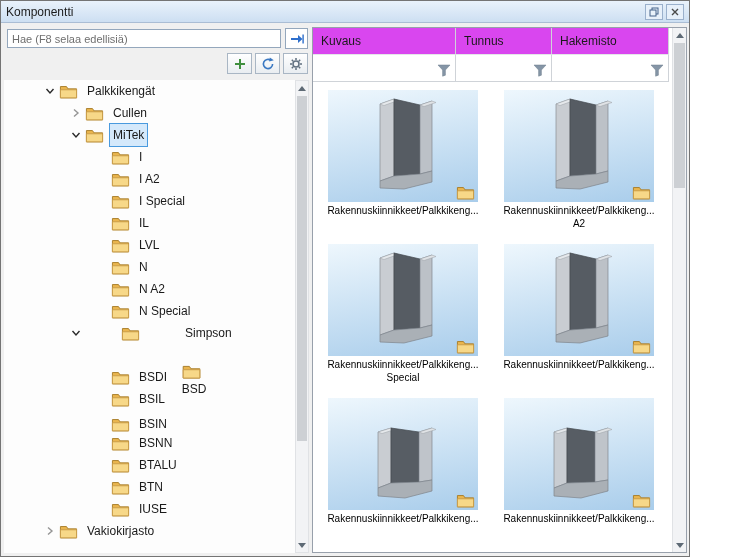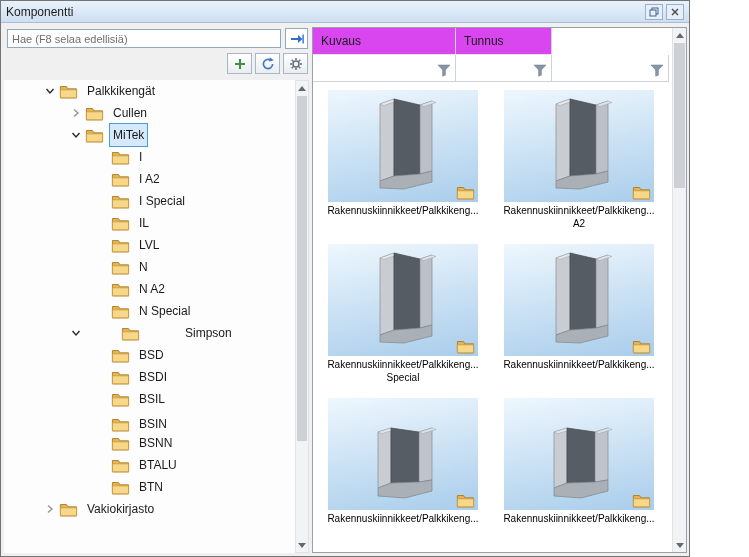--- a/index.html
+++ b/index.html
@@ -336,21 +336,21 @@
       </svg>
     </span>
     <span class="folder">
           <svg viewBox="0 0 16 13">
     <path d="M1 2.2 L6.2 2.2 L7.6 4.2 L15 4.2 L15 12 L1 12 Z" fill="#eab54e" stroke="#a67c28" stroke-width="0.8"></path>
     <path d="M1 5 L15 5 L15 12 L1 12 Z" fill="#f7d888" stroke="#c89b48" stroke-width="0.8"></path>
   </svg>
         </span>
     <span class="tree-label">Simpson</span>
   </div>
-      <div class="tree-row" style="padding-left: 89px;">
+      <div class="tree-row" style="padding-left: 89px; flex-direction: column;">
     <span class="chev leaf">
       <svg viewBox="0 0 10 10" width="10" height="10">
         <polyline points="3,1.5 7,5 3,8.5" fill="none" stroke="currentColor" stroke-width="1.4"></polyline>
       </svg>
     </span>
     <span class="folder">
           <svg viewBox="0 0 16 13">
     <path d="M1 2.2 L6.2 2.2 L7.6 4.2 L15 4.2 L15 12 L1 12 Z" fill="#eab54e" stroke="#a67c28" stroke-width="0.8"></path>
     <path d="M1 5 L15 5 L15 12 L1 12 Z" fill="#f7d888" stroke="#c89b48" stroke-width="0.8"></path>
   </svg>
@@ -433,20 +433,34 @@
         <polyline points="3,1.5 7,5 3,8.5" fill="none" stroke="currentColor" stroke-width="1.4"></polyline>
       </svg>
     </span>
     <span class="folder">
           <svg viewBox="0 0 16 13">
     <path d="M1 2.2 L6.2 2.2 L7.6 4.2 L15 4.2 L15 12 L1 12 Z" fill="#eab54e" stroke="#a67c28" stroke-width="0.8"></path>
     <path d="M1 5 L15 5 L15 12 L1 12 Z" fill="#f7d888" stroke="#c89b48" stroke-width="0.8"></path>
   </svg>
         </span>
     <span class="tree-label">BTN</span>
+  </div>
+      <div class="tree-row" style="padding-left: 89px;">
+    <span class="chev leaf">
+      <svg viewBox="0 0 10 10" width="10" height="10">
+        <polyline points="3,1.5 7,5 3,8.5" fill="none" stroke="currentColor" stroke-width="1.4"></polyline>
+      </svg>
+    </span>
+    <span class="folder">
+          <svg viewBox="0 0 16 13">
+    <path d="M1 2.2 L6.2 2.2 L7.6 4.2 L15 4.2 L15 12 L1 12 Z" fill="#eab54e" stroke="#a67c28" stroke-width="0.8"></path>
+    <path d="M1 5 L15 5 L15 12 L1 12 Z" fill="#f7d888" stroke="#c89b48" stroke-width="0.8"></path>
+  </svg>
+        </span>
+    <span class="tree-label">IUSE</span>
   </div>
       <div class="tree-row" style="padding-left: 37px;">
     <span class="chev collapsed">
       <svg viewBox="0 0 10 10" width="10" height="10">
         <polyline points="3,1.5 7,5 3,8.5" fill="none" stroke="currentColor" stroke-width="1.4"></polyline>
       </svg>
     </span>
     <span class="folder">
           <svg viewBox="0 0 16 13">
     <path d="M1 2.2 L6.2 2.2 L7.6 4.2 L15 4.2 L15 12 L1 12 Z" fill="#eab54e" stroke="#a67c28" stroke-width="0.8"></path>
@@ -467,20 +481,23 @@
       </span>
   </div>
 
   <div class="listpanel">
     <div class="hdr-row">
       <div class="hdr-cell w1">
         <span>Kuvaus</span>
       </div>
       <div class="hdr-cell w2">
         <span>Tunnus</span>
+      </div>
+      <div class="hdr-cell w3">
+        <span>Hakemisto</span>
       </div>
     </div>
     <div class="flt-row">
       <div class="flt-cell w1">
         <button class="flt-btn">
           <svg viewBox="0 0 14 13" width="14" height="13">
             <path d="M1 1 h12 l-4.6 5 v5.2 l-2.8 1 V6 Z" fill="#8595a6" stroke="#6d7c8c" stroke-width="0.5"></path>
           </svg>
         </button>
       </div>

